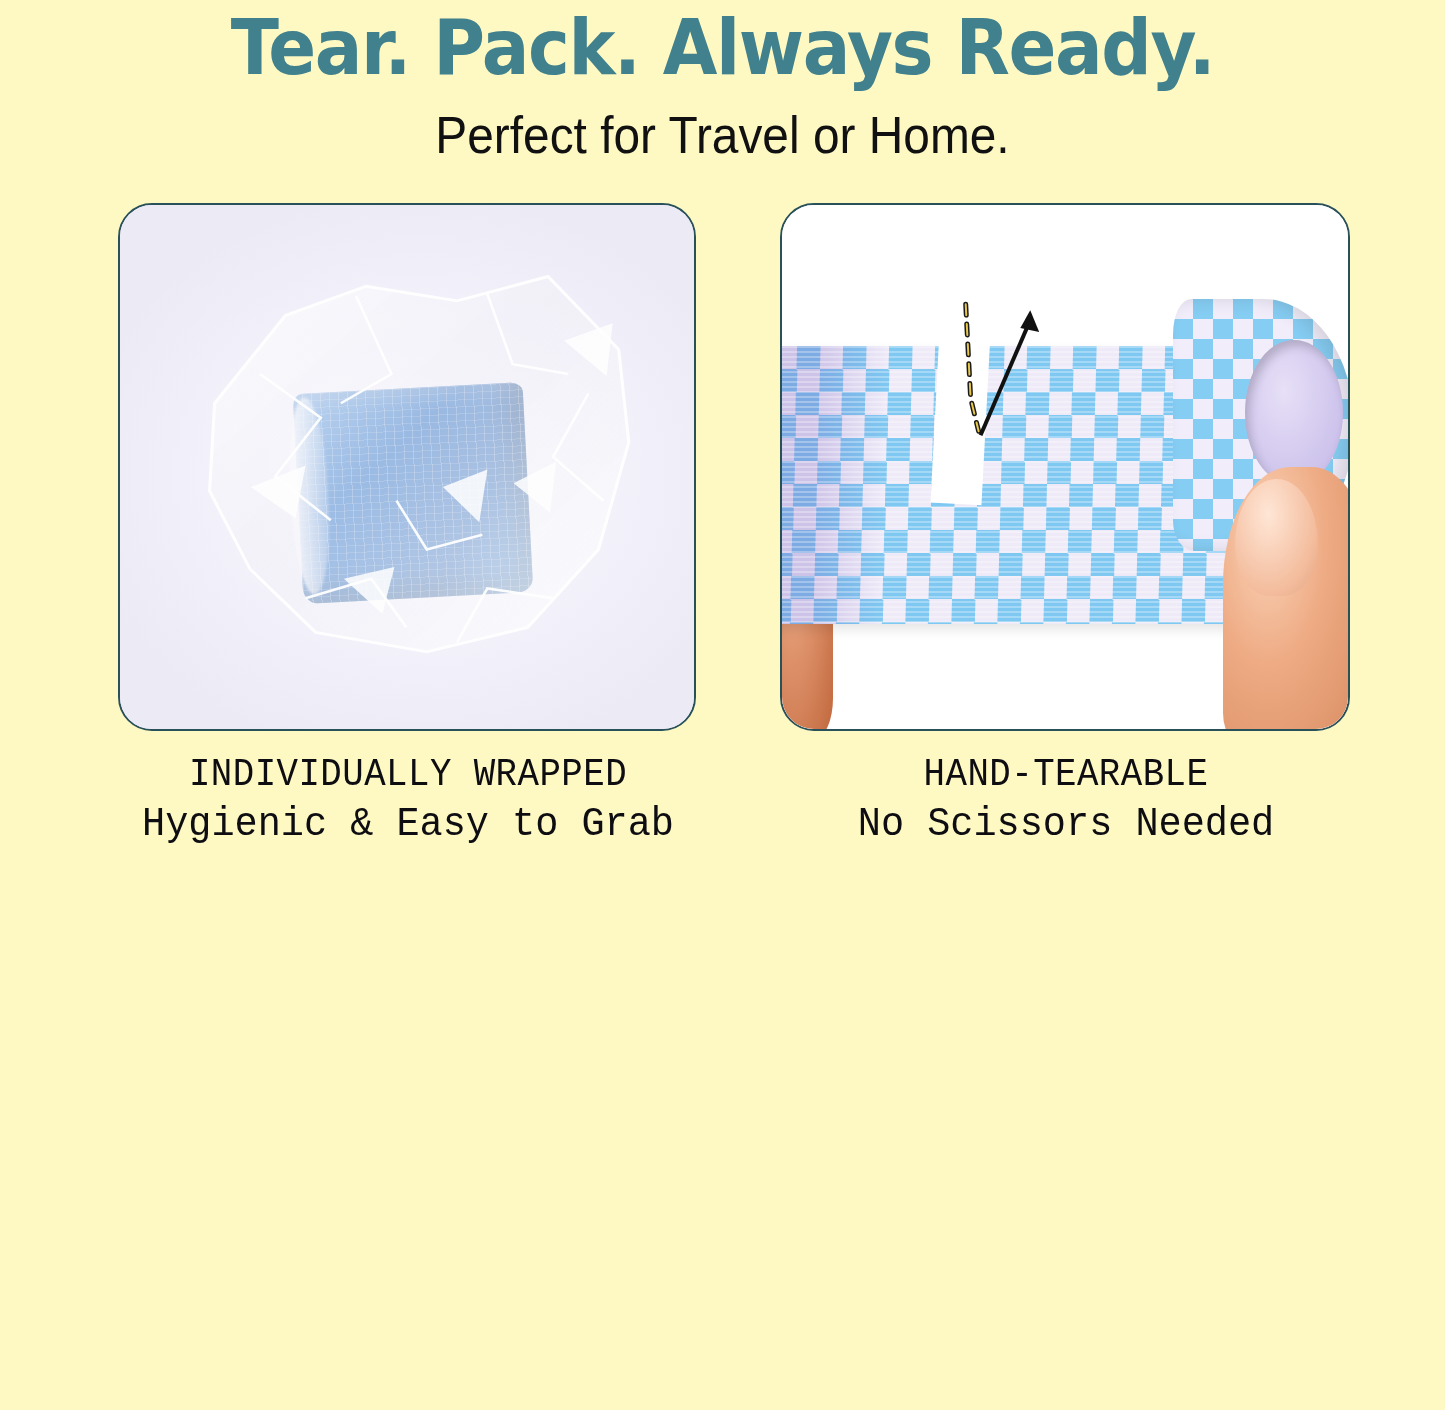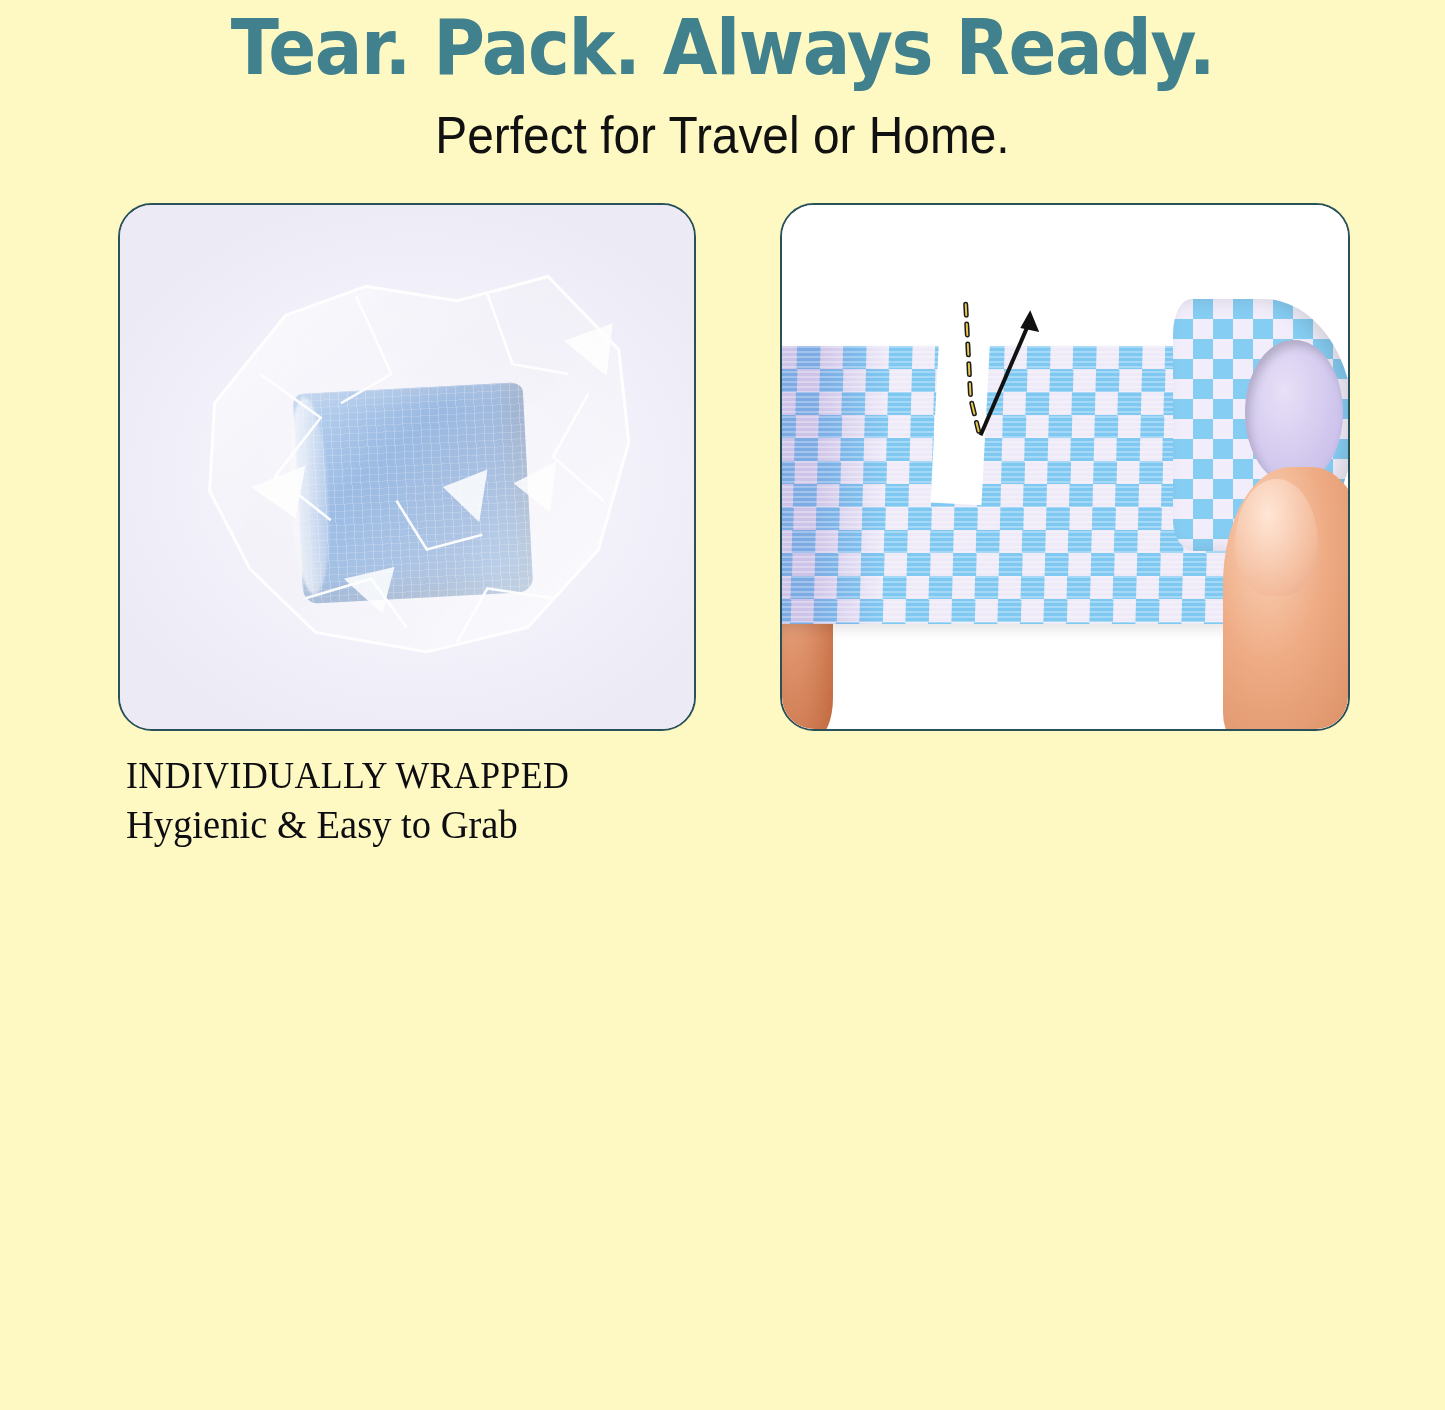--- a/index.html
+++ b/index.html
@@ -128,22 +128,22 @@
   .roll-hole{
     position:absolute; right:6%; top:16%; width:54%; height:58%;
     border-radius:50%;
     background:radial-gradient(ellipse at 40% 35%, #e7e0f7, #cdc3ec 70%, #b9aede);
     box-shadow:inset 4px 6px 10px rgba(0,0,0,.18);
   }
   .tear-anno { position:absolute; left:0; top:0; width:100%; height:100%; }
 
   
   .caption {
-    position:absolute; text-align:left; color:#0d0d12;
-    font-family:Liberation Serif, serif;
+    position:absolute; text-align:center; color:#0d0d12;
+    font-family:Liberation Mono, monospace;
   }
   .cap-title {
     font-size:38px; line-height:46px; font-weight:400; letter-spacing:.5px;
     transform:scaleX(.94);
   }
   .cap-sub {
     font-size:41px; line-height:52px; font-weight:400; letter-spacing:0px;
     transform:scaleX(.94);
   }
   .cap-left  { left:108px; top:752px; width:600px; }
@@ -212,20 +212,24 @@
         <line x1="200" y1="232" x2="250" y2="116" stroke="#111" stroke-width="4"></line>
         <polygon points="250,106 259,128 240,124" fill="#111"></polygon>
       </svg>
     </div>
   </div>
 
   <div class="caption cap-left">
     <div class="cap-title">INDIVIDUALLY WRAPPED</div>
     <div class="cap-sub">Hygienic &amp; Easy to Grab</div>
   </div>
+  <div class="caption cap-right">
+    <div class="cap-title">HAND-TEARABLE</div>
+    <div class="cap-sub">No Scissors Needed</div>
+  </div>
 
   <div class="cards">
 
     
     
 
     
     
 
     

